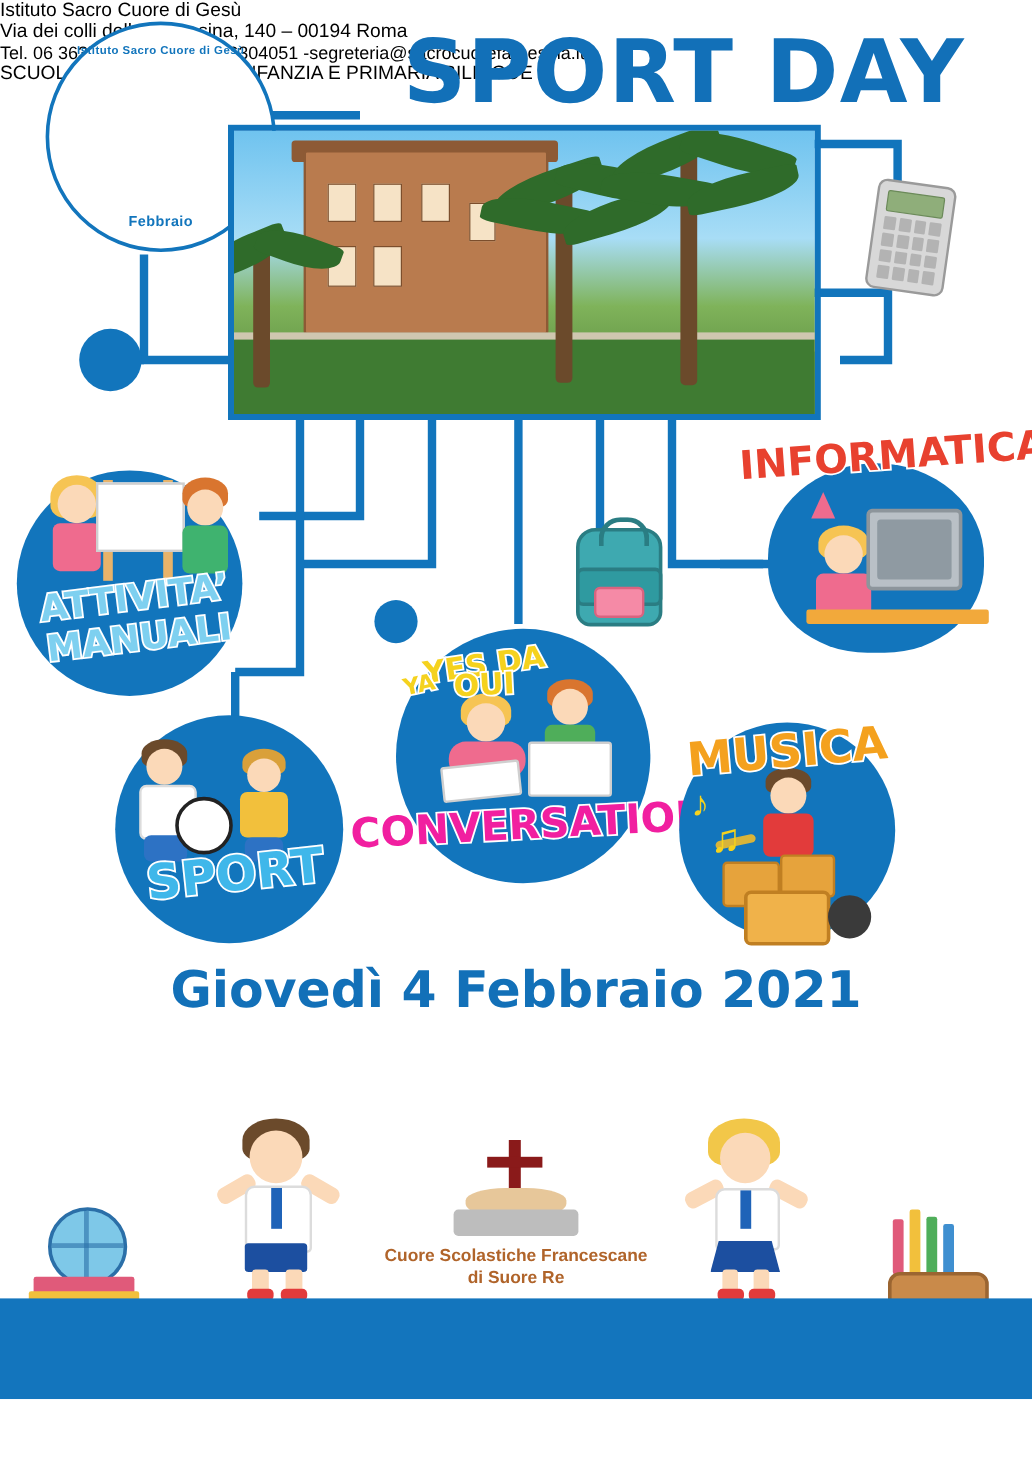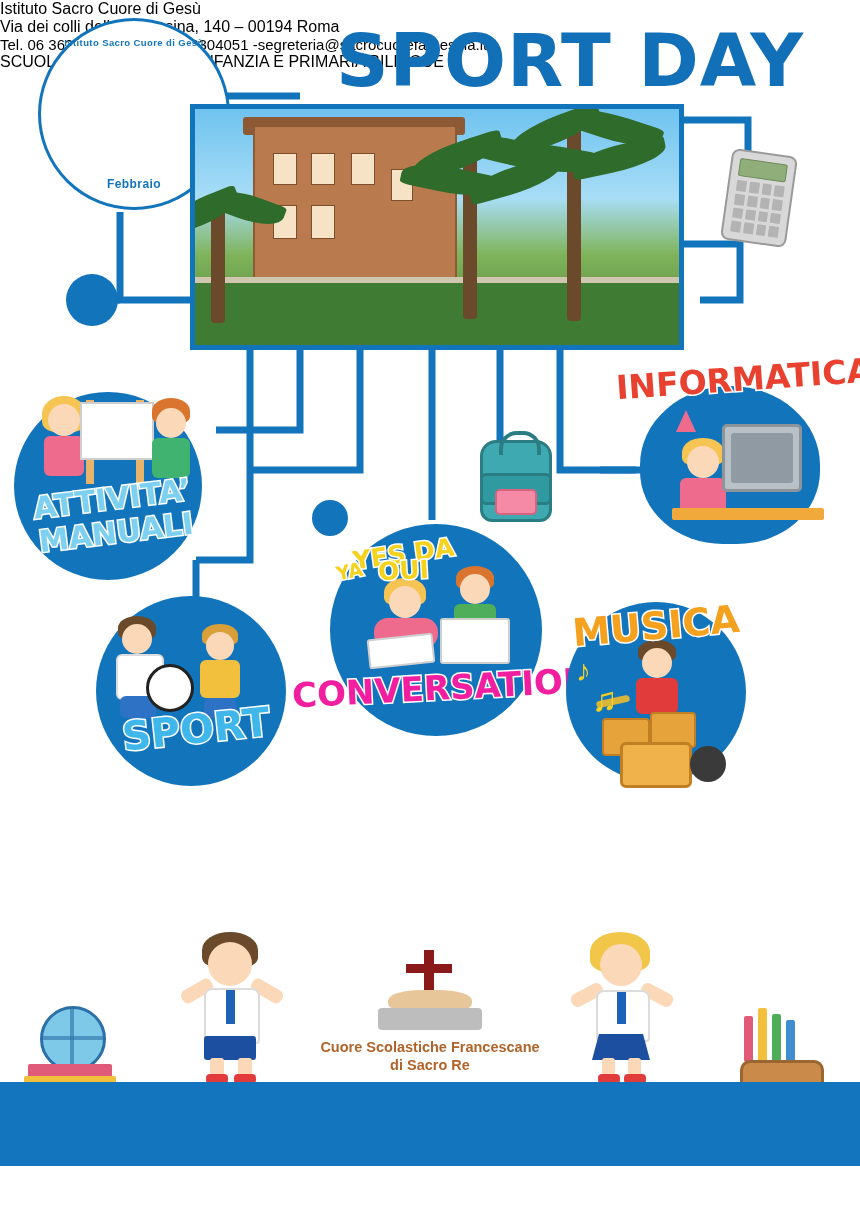--- a/index.html
+++ b/index.html
@@ -422,20 +422,21 @@
     <div class="head" style="left:9px;top:8px;width:32px;height:32px;"></div>
     <div class="body" style="left:2px;top:40px;width:46px;height:40px;background:#ef6b8e;border-radius:6px;"></div>
   </div>
   <div class="monitor">
       <div class="scr"></div>
     </div>
   <div class="deskbar"></div>
   <div style="position:absolute;left:676px;top:410px;width:0;height:0;border-left:10px solid transparent;border-right:10px solid transparent;border-bottom:22px solid #ef6b8e;"></div>
   <div class="cat-label lbl-info">INFORMATICA</div>
 
+  <div class="date1">Giovedì 4 Febbraio 2021</div>
 
   <div class="student" style="left:176px;top:932px;width:116px;height:150px;">
     <div class="kid">
       <div class="hair" style="left:26px;top:0;width:56px;height:36px;background:#6b4a2b;"></div>
       <div class="head" style="left:32px;top:10px;width:44px;height:44px;"></div>
     </div>
     <div class="stu-arm" style="left:4px;top:52px;width:34px;height:14px;transform:rotate(-30deg);"></div>
     <div class="stu-arm" style="left:74px;top:52px;width:34px;height:14px;transform:rotate(30deg);"></div>
     <div class="stu-shirt" style="left:28px;top:56px;width:52px;height:52px;"></div>
     <div class="stu-tie" style="left:50px;top:58px;width:9px;height:34px;"></div>
@@ -463,21 +464,21 @@
   </div>
 
   <div class="emblem">
     <div class="cross"></div>
     <div class="cross-h"></div>
     <div class="arms"></div>
     <div class="scroll"></div>
   </div>
   <div class="emblem-text">
     <span>Cuore Scolastiche Francescane</span><br>
-    <span>di Sacro Re</span>
+    <span>di Suore Re</span>
   </div>
 
   <div class="globe">
     <div class="meridian"></div>
       <div class="equator"></div>
   </div>
   <div class="book" style="left:28px;top:1064px;width:84px;height:14px;background:#e05a7a;"></div>
   <div class="book" style="left:24px;top:1076px;width:92px;height:14px;background:#f2c03c;"></div>
   <div class="book" style="left:28px;top:1088px;width:86px;height:14px;background:#4fae5a;"></div>
   <div class="book" style="left:22px;top:1100px;width:96px;height:14px;background:#3f8fd0;"></div>

